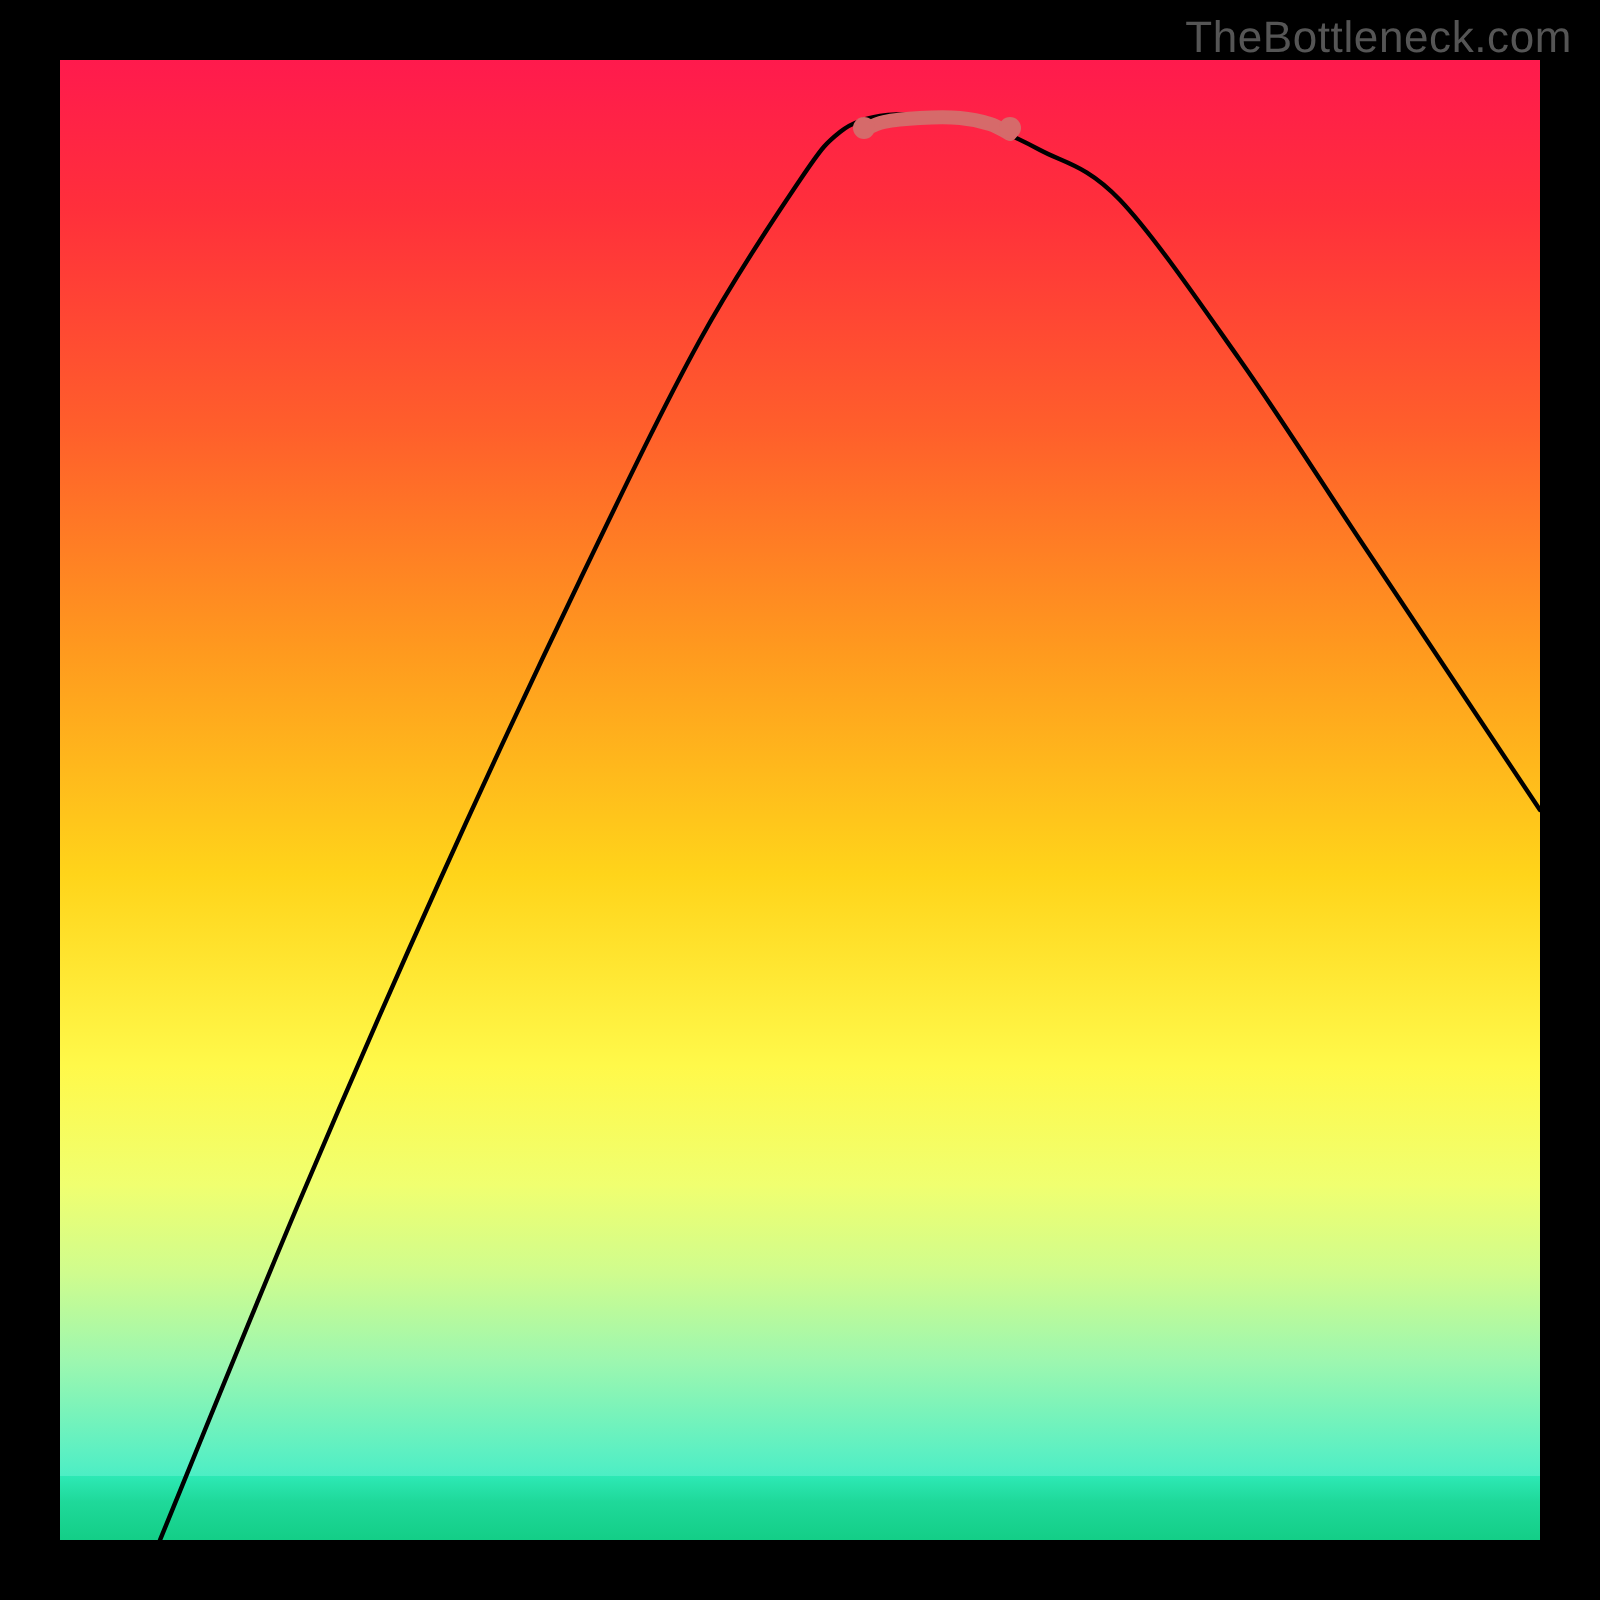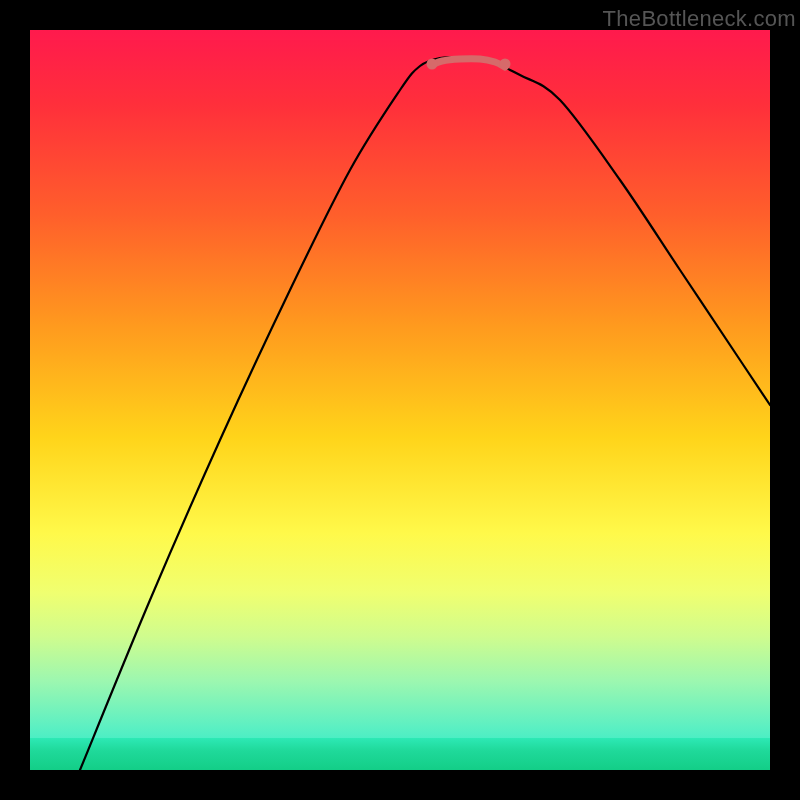--- a/index.html
+++ b/index.html
@@ -45,21 +45,21 @@
     height: 32px;
     background: linear-gradient(to bottom,
       #2de9b5 0%,
       #1fd99a 40%,
       #13ce87 100%
     );
   }
   .watermark {
     position: absolute;
     top: 6px;
-    right: 4px;
+    right: 14px;
     color: #555;
     font-size: 22px;
     font-weight: 500;
     letter-spacing: 0.3px;
   }
   svg.curve {
     position: absolute;
     left: 0; top: 0;
     width: 100%; height: 100%;
   }

